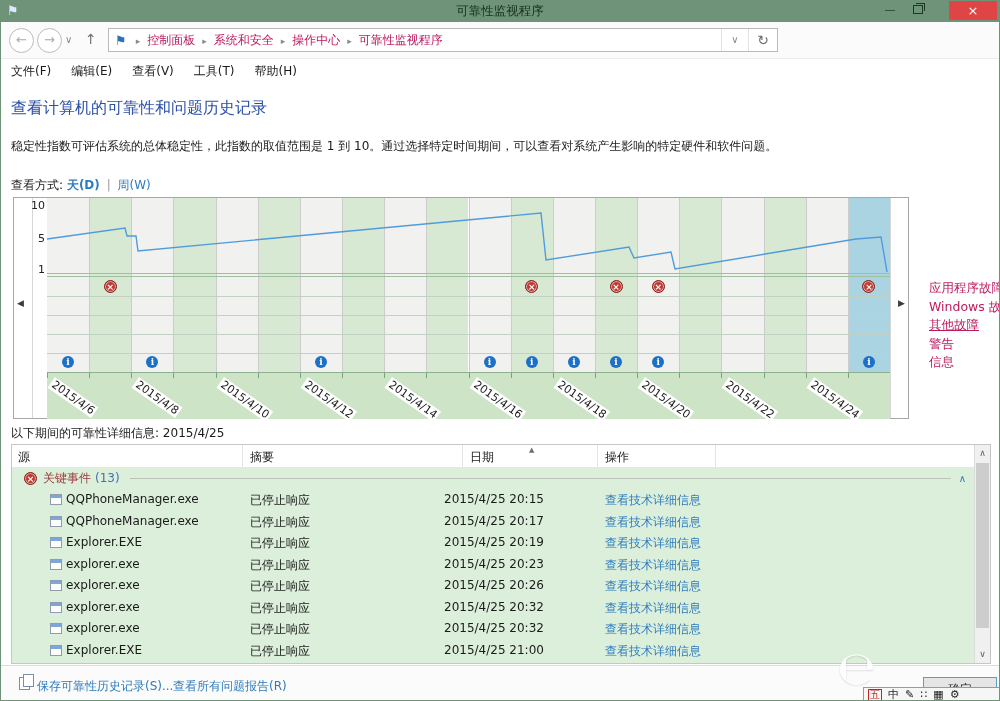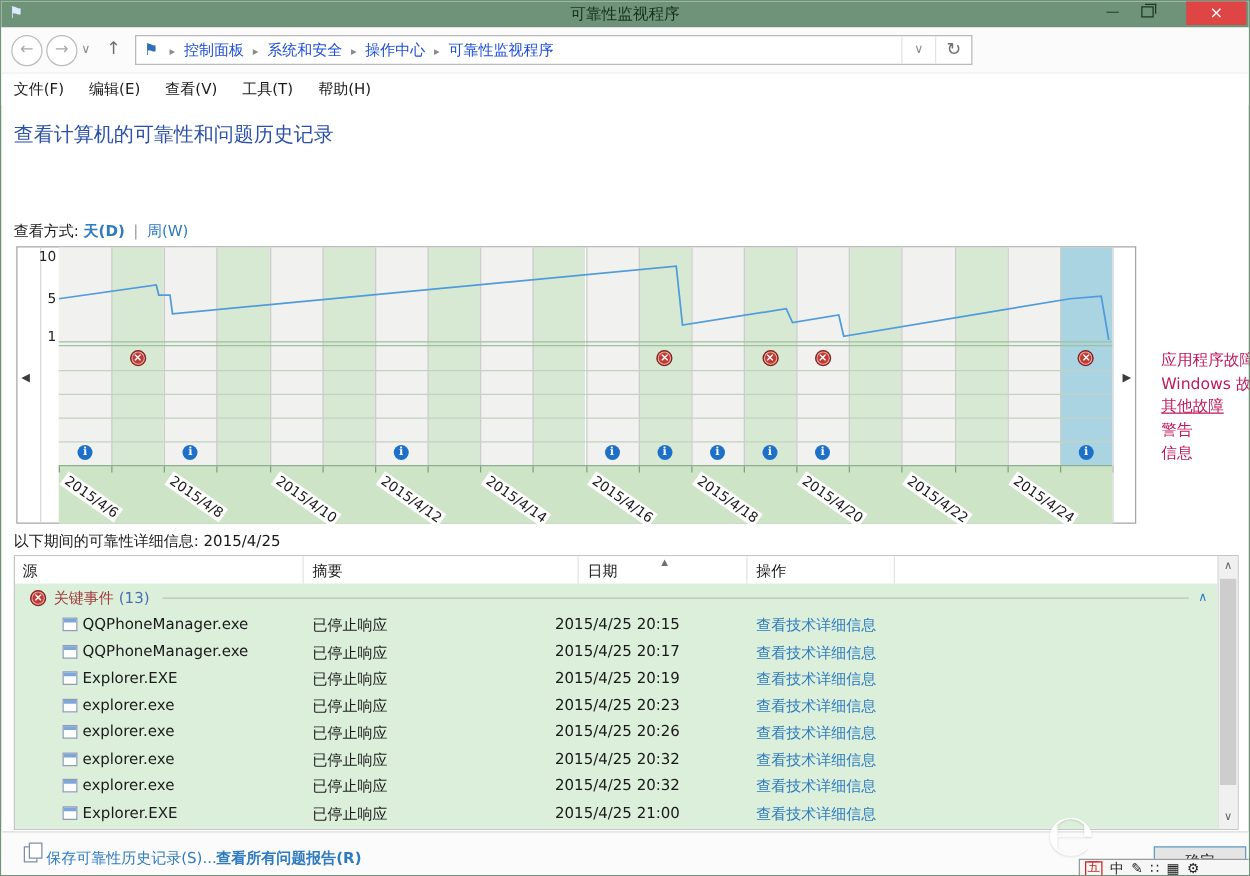--- a/index.html
+++ b/index.html
@@ -21,21 +21,21 @@
   .nav-circle{position:absolute;top:6px;width:23px;height:23px;border-radius:50%;border:1px solid #bcbcbc;
               color:#a9a9a9;text-align:center;line-height:22px;font-size:13px;background:#fff;}
   .nav-back{left:8px;}.nav-fwd{left:36px;}
   .nav-small{position:absolute;top:12px;color:#8a8a8a;font-size:10px;}
   .nav-drop{left:64px;}
   .nav-up{left:84px;top:9px;font-size:14px;color:#6f6f6f;}
   .addressbox{position:absolute;left:107px;top:6px;width:670px;height:24px;border:1px solid #b9b9b9;background:#fff;
               display:flex;align-items:center;box-sizing:border-box;}
   .addr-flag{color:#2f6fb8;font-size:13px;margin:0 4px 0 6px;}
   .crumb-sep{color:#8a8a8a;font-size:9px;padding:0 5px;}
-  .crumb{color:#1d4ed8;padding:0 2px;white-space:nowrap;}
+  .crumb{color:#be185d;padding:0 2px;white-space:nowrap;}
   .addr-right{margin-left:auto;display:flex;align-items:center;height:100%;}
   .addr-drop{width:26px;text-align:center;color:#8a8a8a;font-size:10px;border-left:1px solid #e3e3e3;line-height:22px;}
   .addr-refresh{width:28px;text-align:center;color:#6f6f6f;font-size:14px;border-left:1px solid #e3e3e3;line-height:22px;}
   .searchbox{position:absolute;left:791px;top:6px;width:197px;height:24px;border:1px solid #b9b9b9;background:#fff;
              display:flex;align-items:center;box-sizing:border-box;}
   .searchbox input{flex:1;border:none;outline:none;font-family:inherit;font-size:12px;padding:0 6px;color:#333;background:transparent;}
   .searchbox input::placeholder{color:#9a9a9a;}
   .mag{width:8px;height:8px;border:2px solid #8a8a8a;border-radius:50%;position:relative;margin-right:12px;}
   .mag::after{content:"";position:absolute;width:6px;height:2px;background:#8a8a8a;transform:rotate(45deg);right:-5px;bottom:-3px;}
   
@@ -143,20 +143,21 @@
       <span class="addr-right">
         <span class="addr-drop">∨</span>
         <span class="addr-refresh">↻</span>
       </span>
     </div>
   </div>
 
   <div class="menubar" id="menubar"><span class="menu-item">文件(F)</span><span class="menu-item">编辑(E)</span><span class="menu-item">查看(V)</span><span class="menu-item">工具(T)</span><span class="menu-item">帮助(H)</span></div>
 
   <div class="heading">查看计算机的可靠性和问题历史记录</div>
+  <div class="descr">稳定性指数可评估系统的总体稳定性，此指数的取值范围是 1 到 10。通过选择特定时间期间，可以查看对系统产生影响的特定硬件和软件问题。</div>
 
   <div class="viewrow">
     <span>查看方式:</span>
     <span class="view-day">天(D)</span>
     <span class="view-sep">|</span>
     <span class="view-week">周(W)</span>
   </div>
 
   <div class="chart-frame">
     <div class="left-strip">
@@ -340,21 +341,21 @@
     <div class="vscroll">
       <span class="vs-btn vs-up">∧</span>
       <span class="vs-thumb"></span>
       <span class="vs-btn vs-down">∨</span>
     </div>
   </div>
 
   <div class="footerbar" id="footerbar">
     <span class="save-icon"></span>
   <span class="flink" style="left: 36px;">保存可靠性历史记录(S)...</span>
-      <span class="flink" style="left: 172px; font-weight: bold;">查看所有问题报告(R)</span>
+      <span class="flink" style="left: 172px;">查看所有问题报告(R)</span>
     </div>
   <button class="ok-btn">确定</button>
 
   <div class="watermark">
     <span class="wm-logo">℮</span>
   </div>
   <div class="imebar" id="imebar">
       <span class="ime-first">五</span>
       <span>中</span>
       <span>✎</span>

